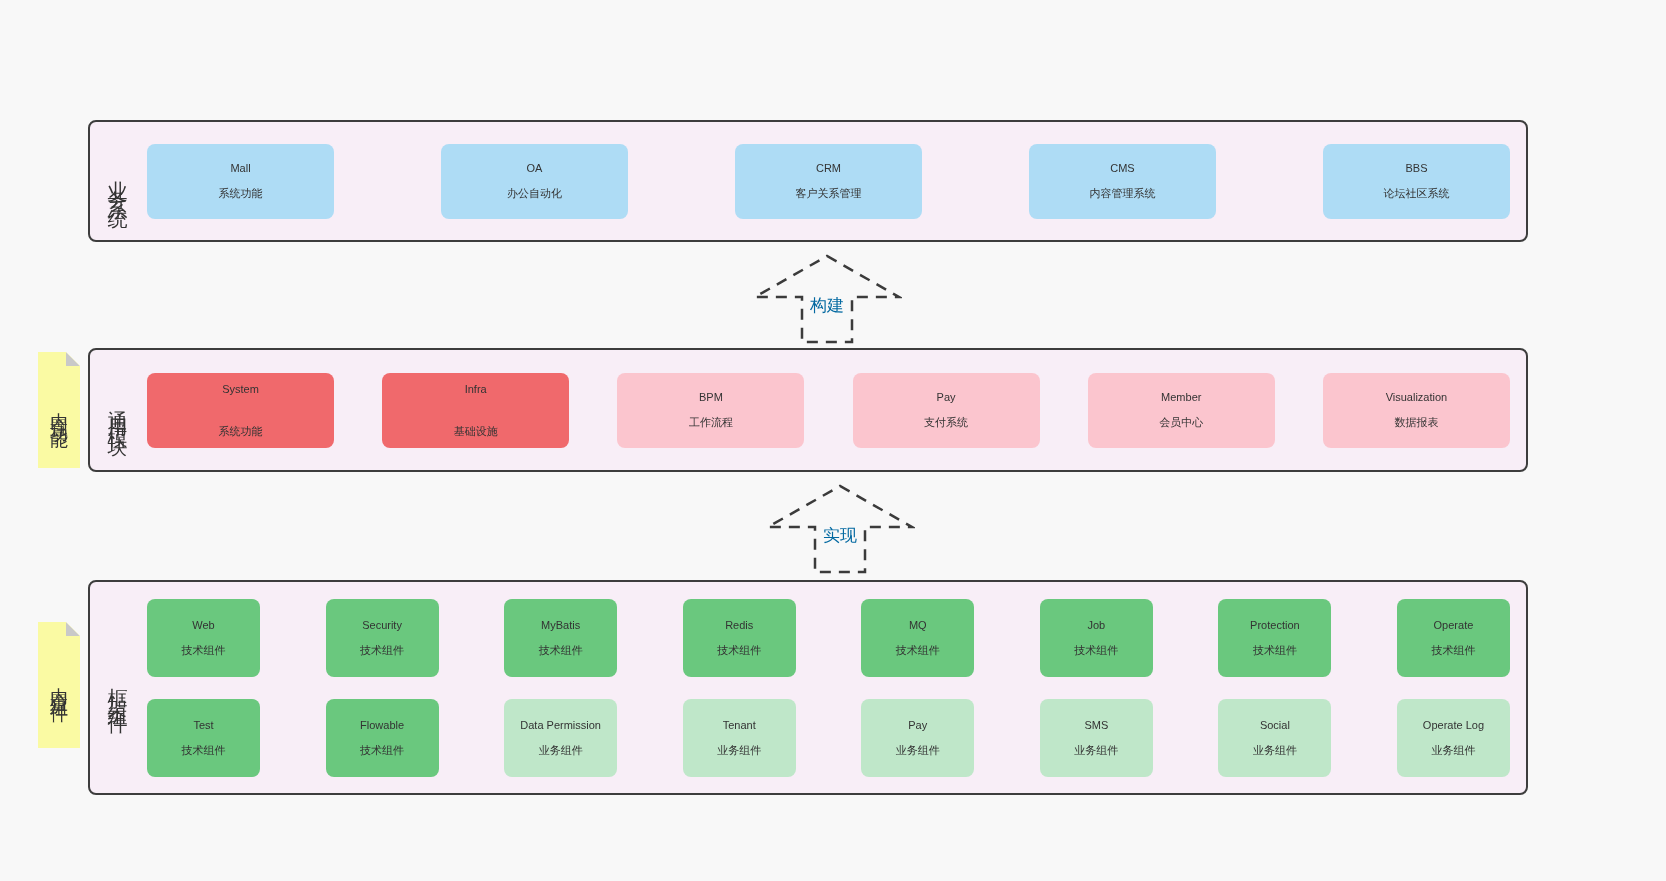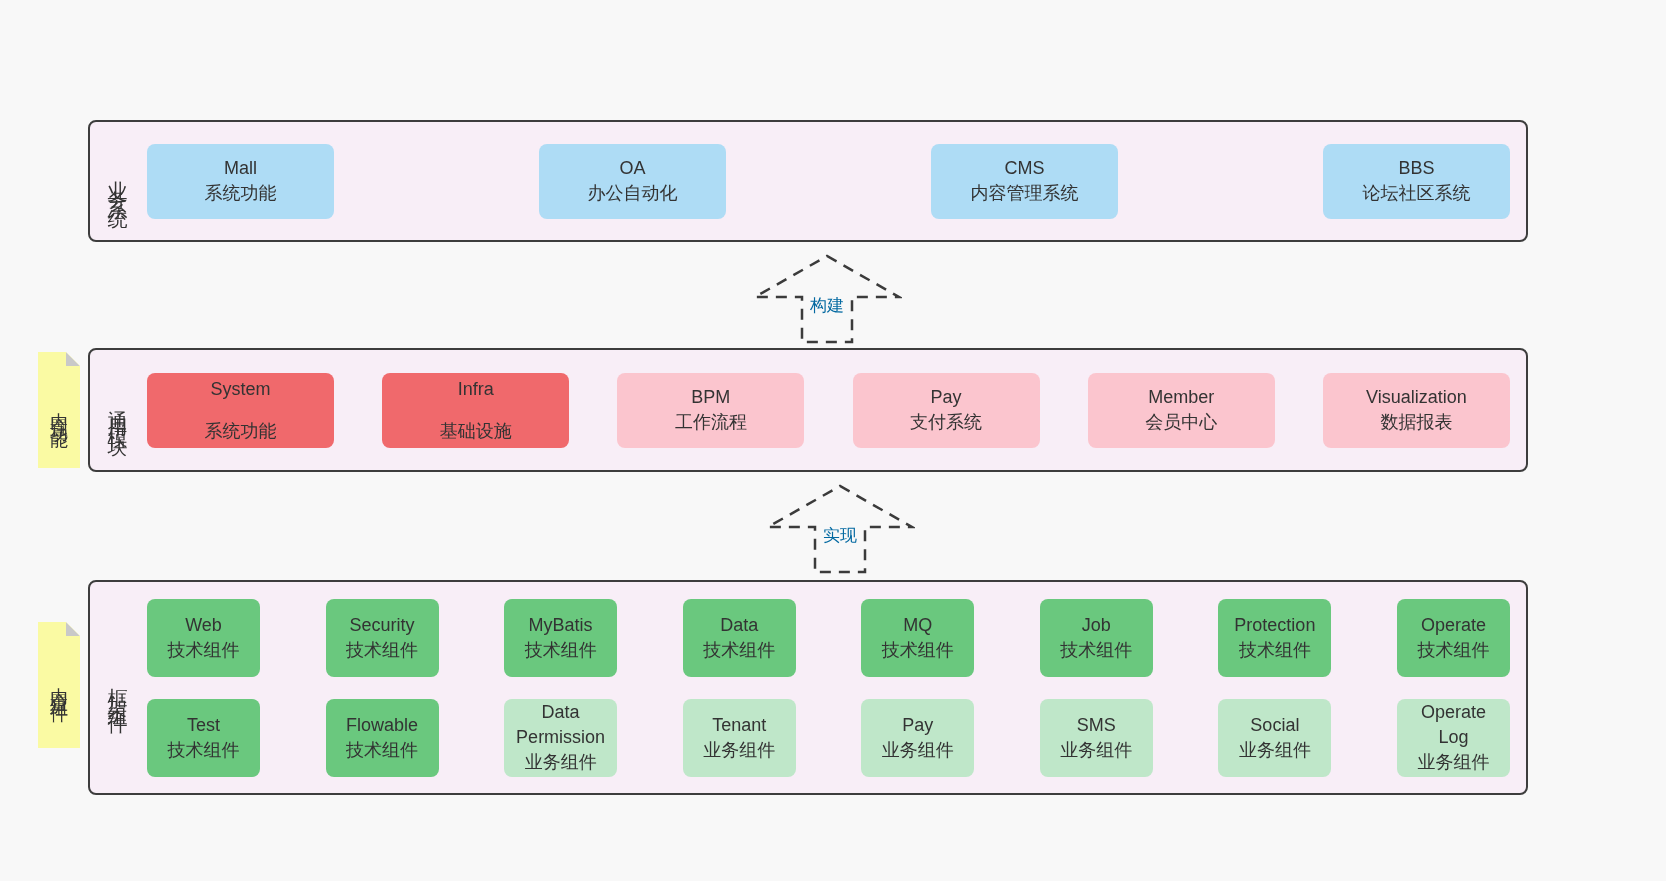--- a/index.html
+++ b/index.html
@@ -43,21 +43,21 @@
     display:flex;flex-direction:column;justify-content:center;
     gap:22px;
     padding-right:16px;
   }
   .row{display:flex;justify-content:space-between;}
 
   
   .box{
     display:flex;flex-direction:column;align-items:center;justify-content:center;
     border-radius:8px;
-    font-size:18px;line-height:25px;text-align:center;
+    font-size:11px;line-height:25px;text-align:center;
     color:#333;
     box-sizing:border-box;padding:4px 8px;
   }
   .box.wide{width:187px;height:75px;}
   .box.small{width:113px;height:78px;}
   .blue{background:#aedcf5;}
   .red{background:#f0696c;justify-content:space-between;}
   .pink{background:#fbc5ce;}
   .green{background:#6ac87e;}
   .green-light{background:#bfe7c9;}
@@ -103,20 +103,24 @@
     <div class="boxes">
       <div class="box wide blue">
         <span>Mall</span>
         <span>系统功能</span>
       </div>
       <div class="box wide blue">
         <span>OA</span>
         <span>办公自动化</span>
       </div>
       <div class="box wide blue">
+        <span>CRM</span>
+        <span>客户关系管理</span>
+      </div>
+      <div class="box wide blue">
         <span>CMS</span>
         <span>内容管理系统</span>
       </div>
       <div class="box wide blue">
         <span>BBS</span>
         <span>论坛社区系统</span>
       </div>
     </div>
   </section>
 
@@ -182,21 +186,21 @@
         </div>
         <div class="box small green">
           <span>Security</span>
           <span>技术组件</span>
         </div>
         <div class="box small green">
           <span>MyBatis</span>
           <span>技术组件</span>
         </div>
         <div class="box small green">
-          <span>Data</span>
+          <span>Redis</span>
           <span>技术组件</span>
         </div>
         <div class="box small green">
           <span>MQ</span>
           <span>技术组件</span>
         </div>
         <div class="box small green">
           <span>Job</span>
           <span>技术组件</span>
         </div>

